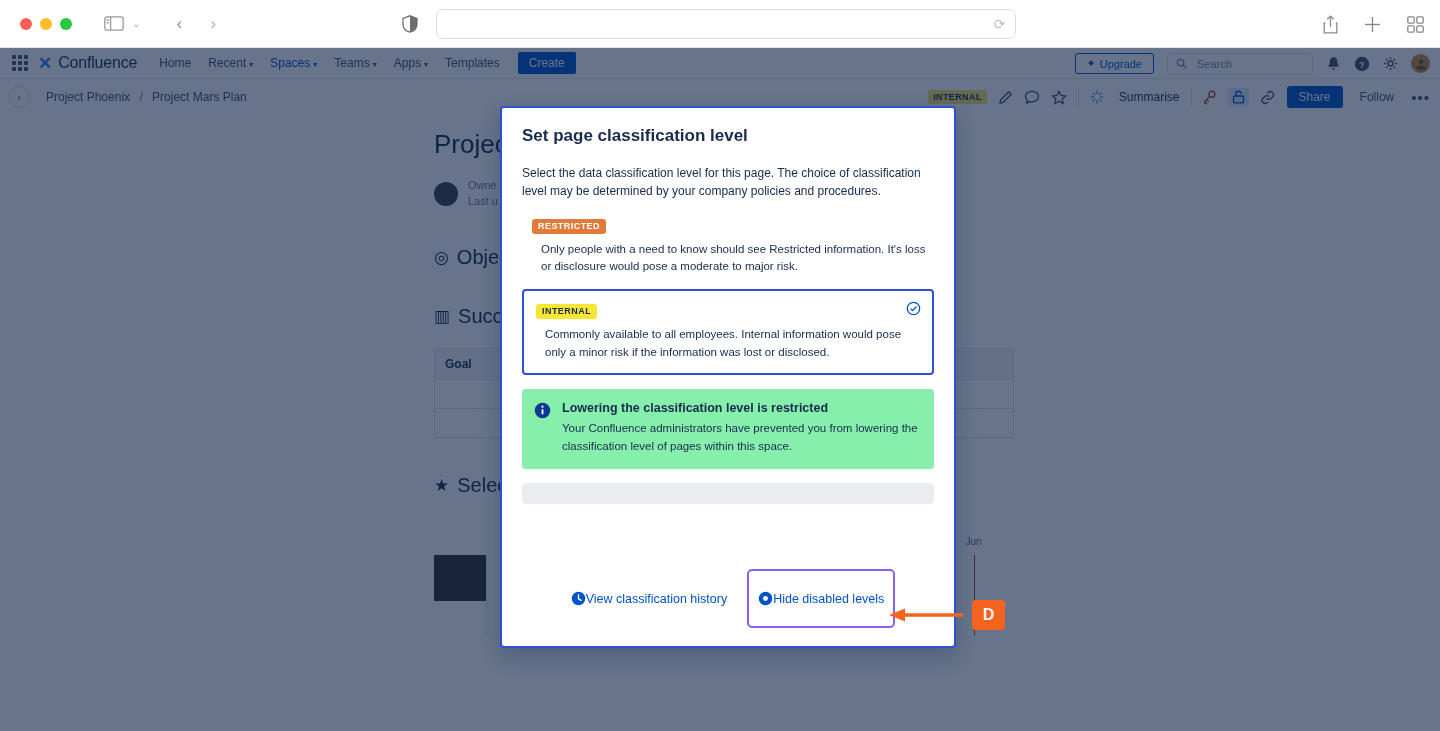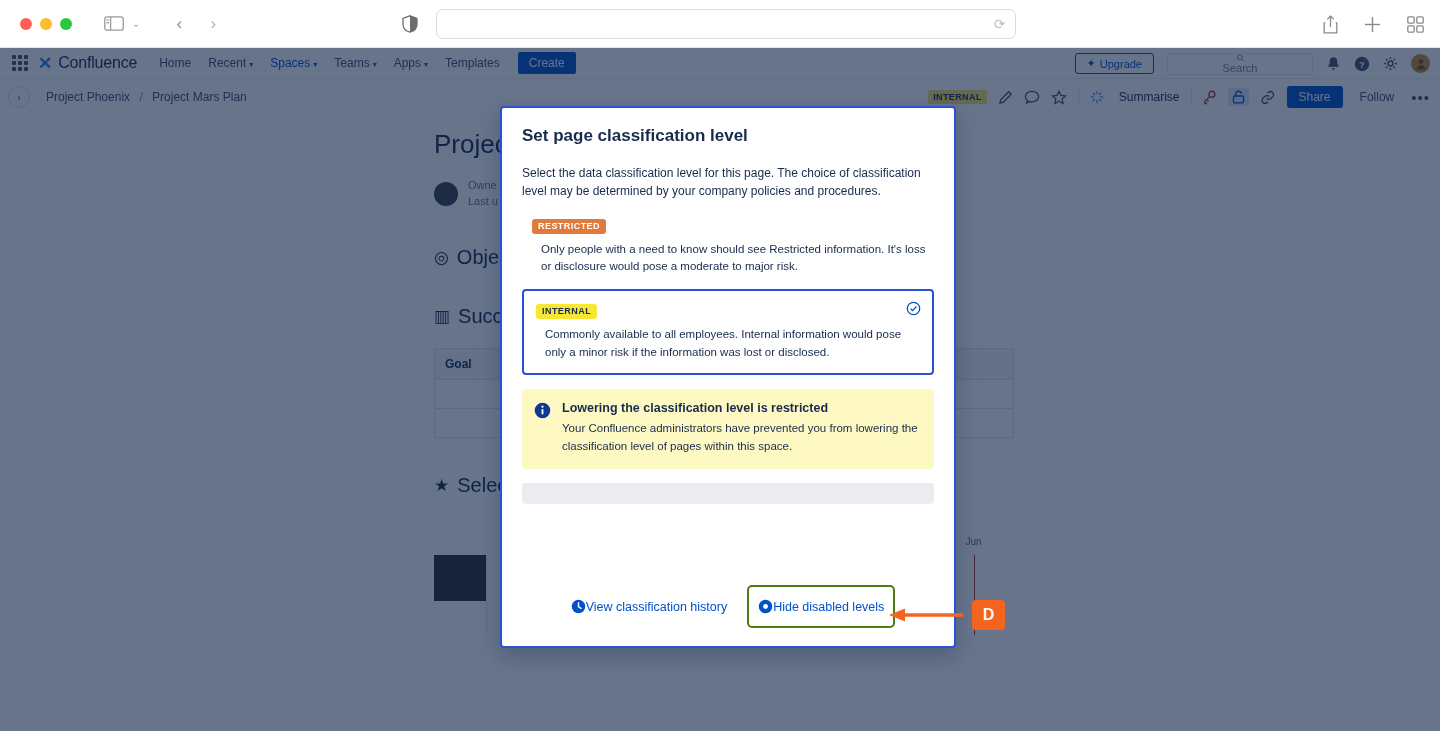--- a/index.html
+++ b/index.html
@@ -88,22 +88,22 @@
     position: absolute; right: 10px; top: 0; height: 31px;
     display: flex; align-items: center; gap: 13px;
   }
   .upgrade-btn {
     border: 1px solid #0052cc; color: #0052cc; border-radius: 3px;
     font-size: 11px; padding: 3px 11px; display: flex; align-items: center; gap: 4px;
     cursor: pointer;
   }
   .cf-search {
     width: 146px; height: 22px; border: 1px solid #dfe1e6; border-radius: 3px;
-    display: flex; align-items: center; gap: 0; padding: 0 8px;
-    font-size: 11px; color: #7a869a; flex-direction: column;
+    display: flex; align-items: center; gap: 10px; padding: 0 8px;
+    font-size: 11px; color: #7a869a;
   }
   .nav-ico { color: #42526e; display: flex; align-items: center; }
   .avatar-sm {
     width: 19px; height: 19px; border-radius: 50%;
     background: #c98c3c; display: flex; align-items: center; justify-content: center;
   }
 
   
   .bc-row {
     height: 36px; display: flex; align-items: center;
@@ -211,39 +211,39 @@
     padding: 2.5px 6px; border-radius: 3px;
   }
   .lvl-desc { font-size: 11.5px; color: #172b4d; line-height: 1.56; margin-top: 7px; }
   .level > .lvl-desc { padding-left: 9px; }
   .check-ico {
     position: absolute; right: 11px; top: 10px;
     color: #0052cc;
   }
 
   .info-panel {
-    background: #fef9c3; border-radius: 4px;
+    background: #86efac; border-radius: 4px;
     padding: 12px 2px 13px 12px; margin-top: 14px;
     display: flex; gap: 11px;
   }
   .info-ico { flex-shrink: 0; margin-top: 1px; }
   .info-title { font-size: 12.5px; font-weight: bold; color: #172b4d; }
   .info-text { font-size: 11.5px; color: #172b4d; line-height: 1.56; margin-top: 5px; }
 
   .modal-footer {
     display: flex; align-items: center; justify-content: center;
     gap: 10px; padding: 14px 0 18px 0;
   }
   .foot-btn {
     display: flex; align-items: center; 
     font-size: 12.5px; color: #0052cc; font-weight: 500;
     padding: 5px 10px; border-radius: 3px; cursor: pointer;
   }
   .foot-btn.highlighted {
-    border: 2px solid #4d7c0f; border-radius: 5px; padding: 12px 9px; justify-content: flex-end;
+    border: 2px solid #8b5cf6; border-radius: 5px; padding: 20px 9px; justify-content: flex-end;
   }
 
   
   .anno-arrow {
     position: absolute; left: 889px; top: 608px;
     width: 75px; height: 14px;
   }
   .anno-box {
     position: absolute; left: 972px; top: 600px;
     width: 33px; height: 30px;

